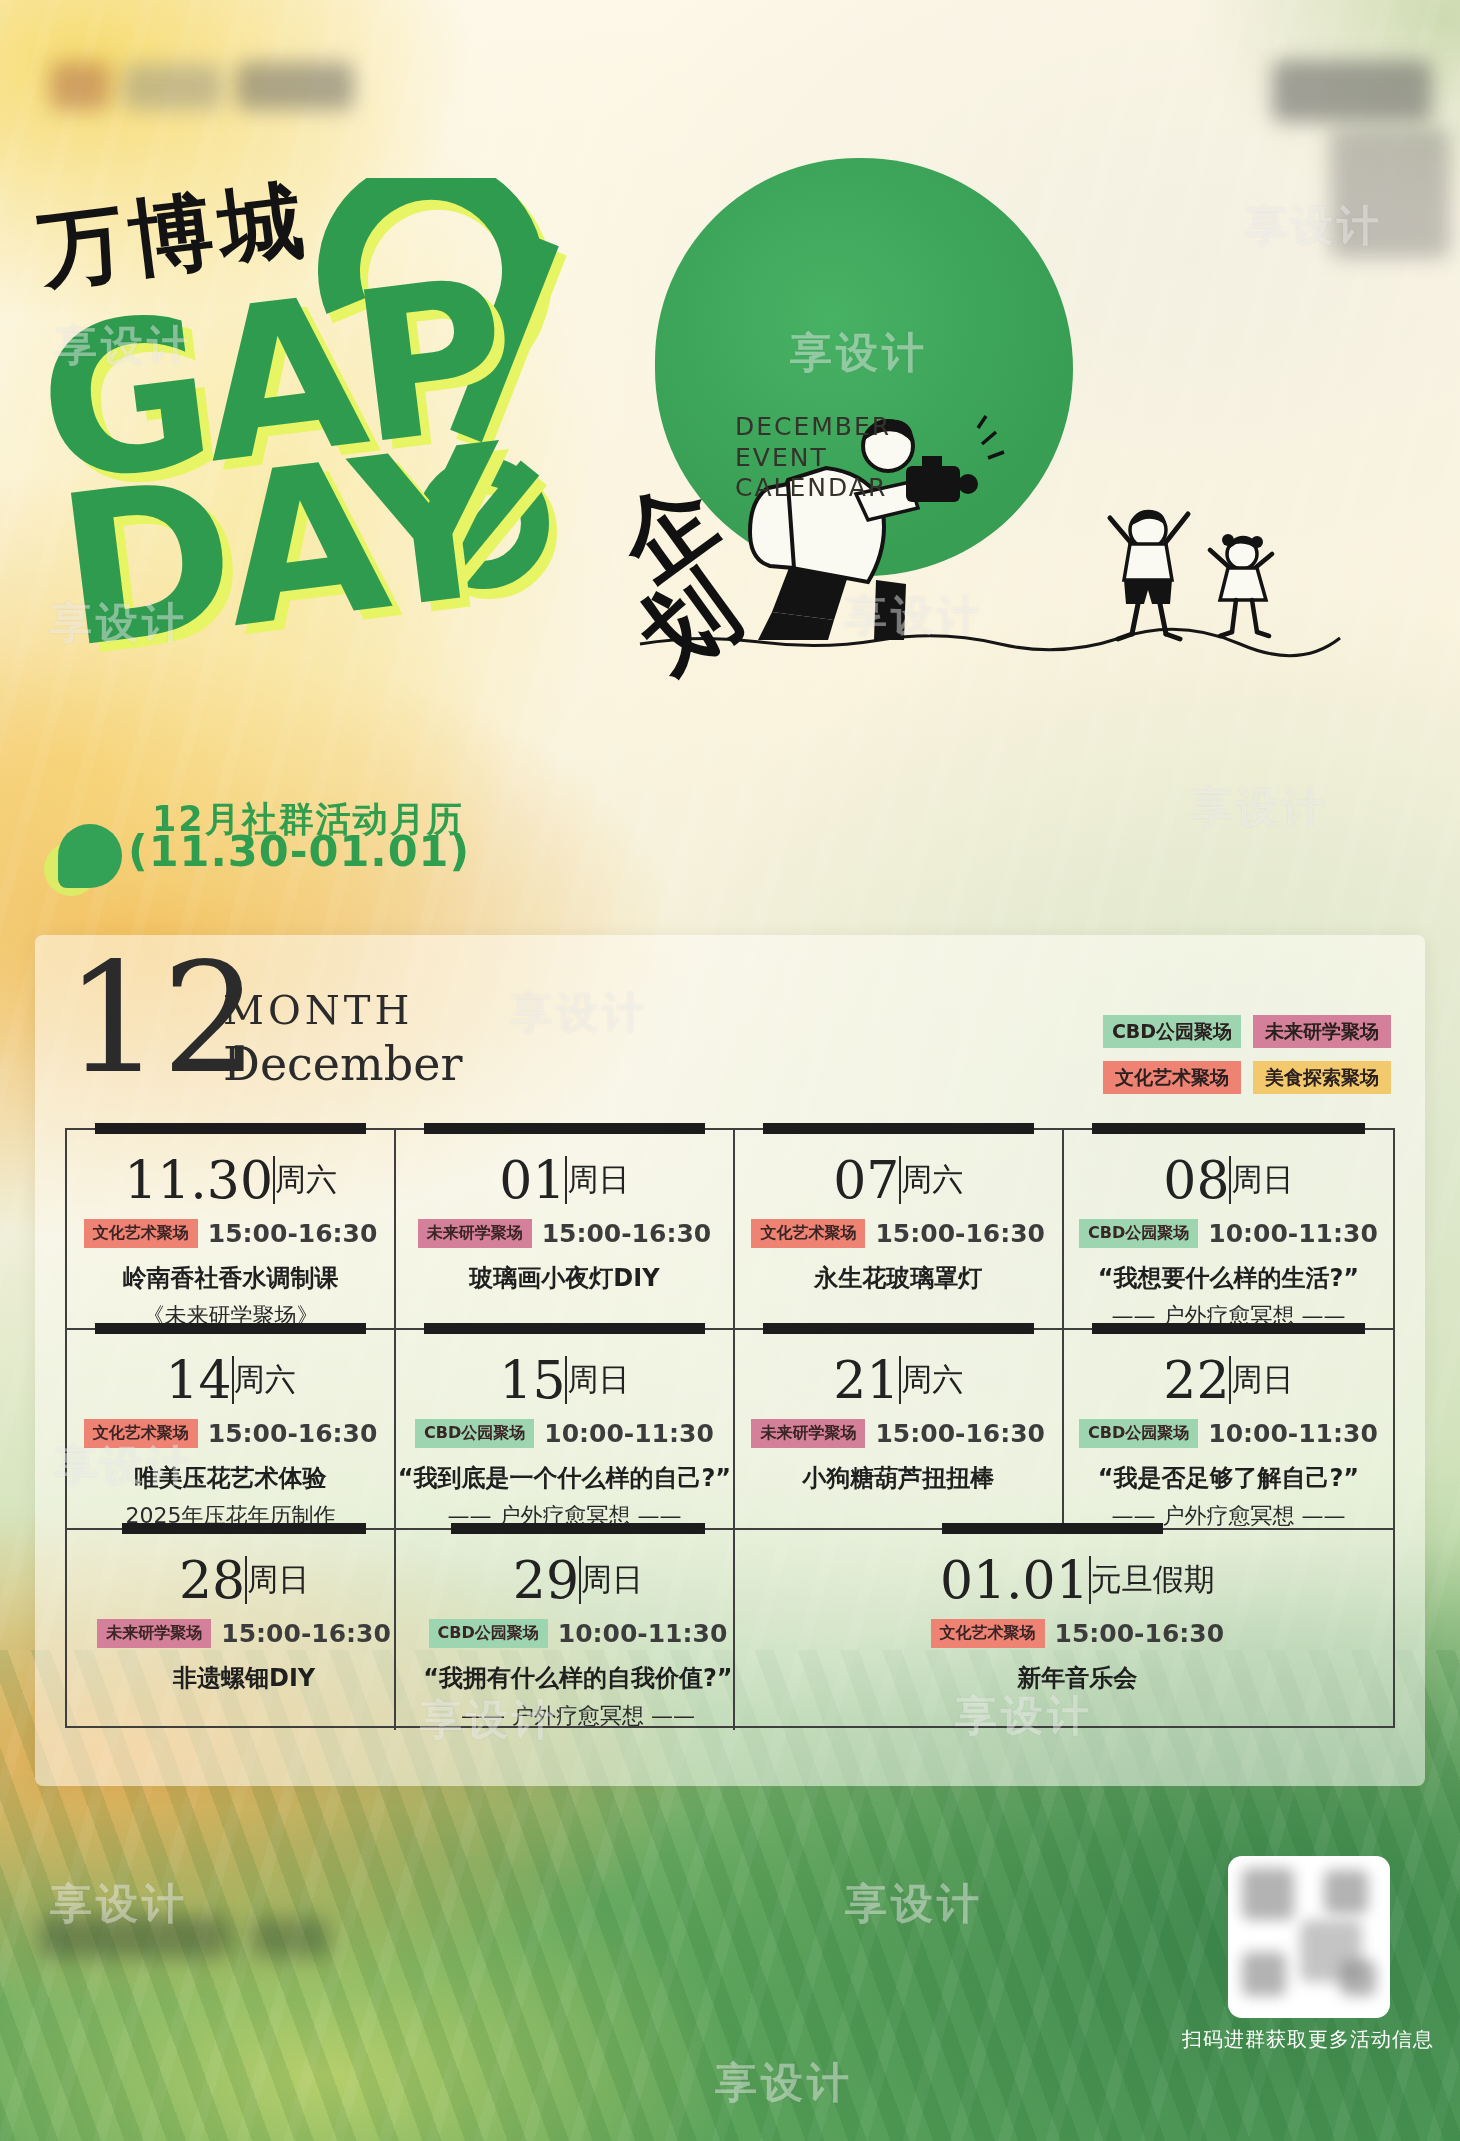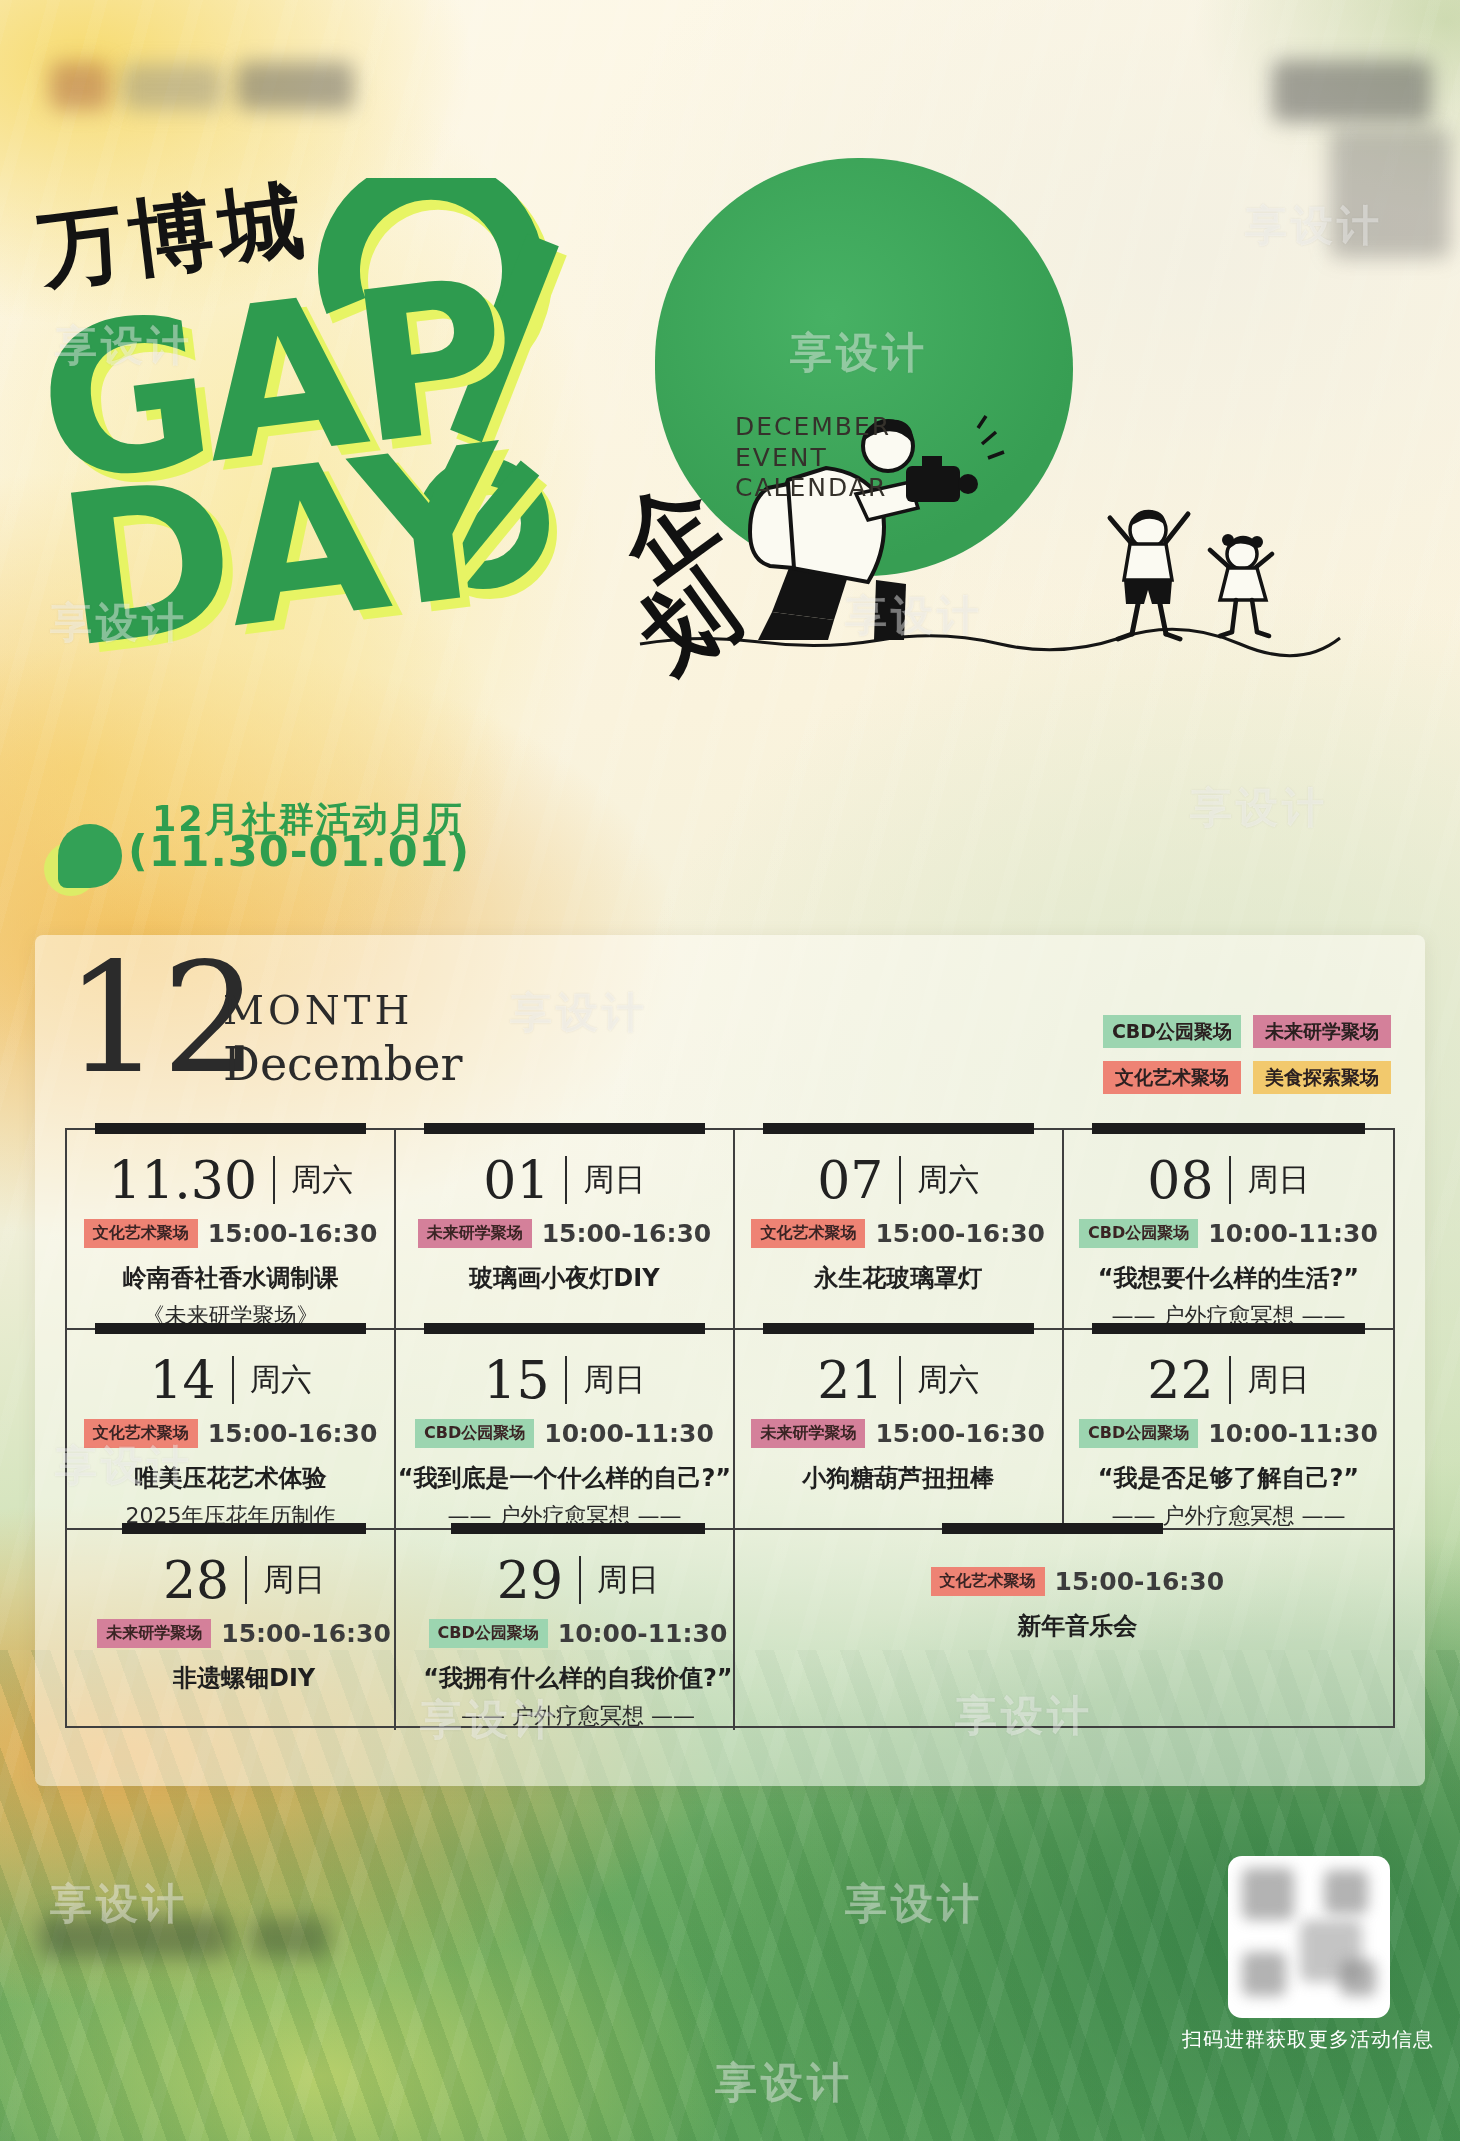--- a/index.html
+++ b/index.html
@@ -76,21 +76,21 @@
   .cal-grid{position:absolute;left:30px;top:193px;width:1330px;height:600px;display:grid;
             grid-template-columns:repeat(4,1fr);grid-template-rows:repeat(3,200px);
             border:2px solid #3f3f3f;box-sizing:border-box;}
   .cell{position:relative;border-right:2px solid #3f3f3f;border-bottom:2px solid #3f3f3f;
         display:flex;flex-direction:column;align-items:center;padding-top:24px;box-sizing:border-box;}
   .cell.last-col{border-right:none;}
   .cell.last-row{border-bottom:none;margin-left:27px;}
   .cell.span2{grid-column:span 2;}
   .bar{position:absolute;top:-7px;left:28px;right:28px;height:11px;background:#1c1c1c;}
   .span2 .bar{left:180px;right:230px;}
-  .date-row{display:flex;align-items:center;gap:16px;}
+  .date-row{display:flex;align-items:center;gap:0;}
   .date{font-family:"DejaVu Serif","Liberation Serif",serif;font-size:52px;line-height:1;color:#222;}
   .dsep{width:2px;height:48px;background:#2b2b2b;}
   .day{font-family:"DejaVu Serif","Liberation Serif",serif;font-size:31px;color:#222;}
   .meta-row{display:flex;align-items:center;gap:10px;margin-top:13px;}
   .tag{font-size:16px;font-weight:bold;color:#3a2424;padding:4px 9px;white-space:nowrap;}
   .time{font-size:25px;font-weight:600;color:#3c3c3c;white-space:nowrap;}
   .etitle{margin-top:14px;font-size:24px;font-weight:bold;color:#1f1f1f;white-space:nowrap;}
   .esub{margin-top:7px;font-size:22px;color:#2a2a2a;white-space:nowrap;}
 
   
@@ -357,20 +357,25 @@
         <div class="meta-row">
             <span class="tag" style="background-color: rgb(156, 213, 176);">CBD公园聚场</span>
             <span class="time">10:00-11:30</span>
           </div>
         <div class="etitle">“我拥有什么样的自我价值?”</div>
         <div class="esub">—— 户外疗愈冥想 ——</div>
       </div>
 
       <div class="cell last-row last-col span2">
         <div class="bar"></div>
+        <div class="date-row">
+            <span class="date">01.01</span>
+            <span class="dsep"></span>
+            <span class="day">元旦假期</span>
+          </div>
         <div class="meta-row">
             <span class="tag" style="background-color: rgb(238, 131, 116);">文化艺术聚场</span>
             <span class="time">15:00-16:30</span>
           </div>
         <div class="etitle">新年音乐会</div>
         <div class="esub"></div>
       </div>
 
     </div>
   </div>

